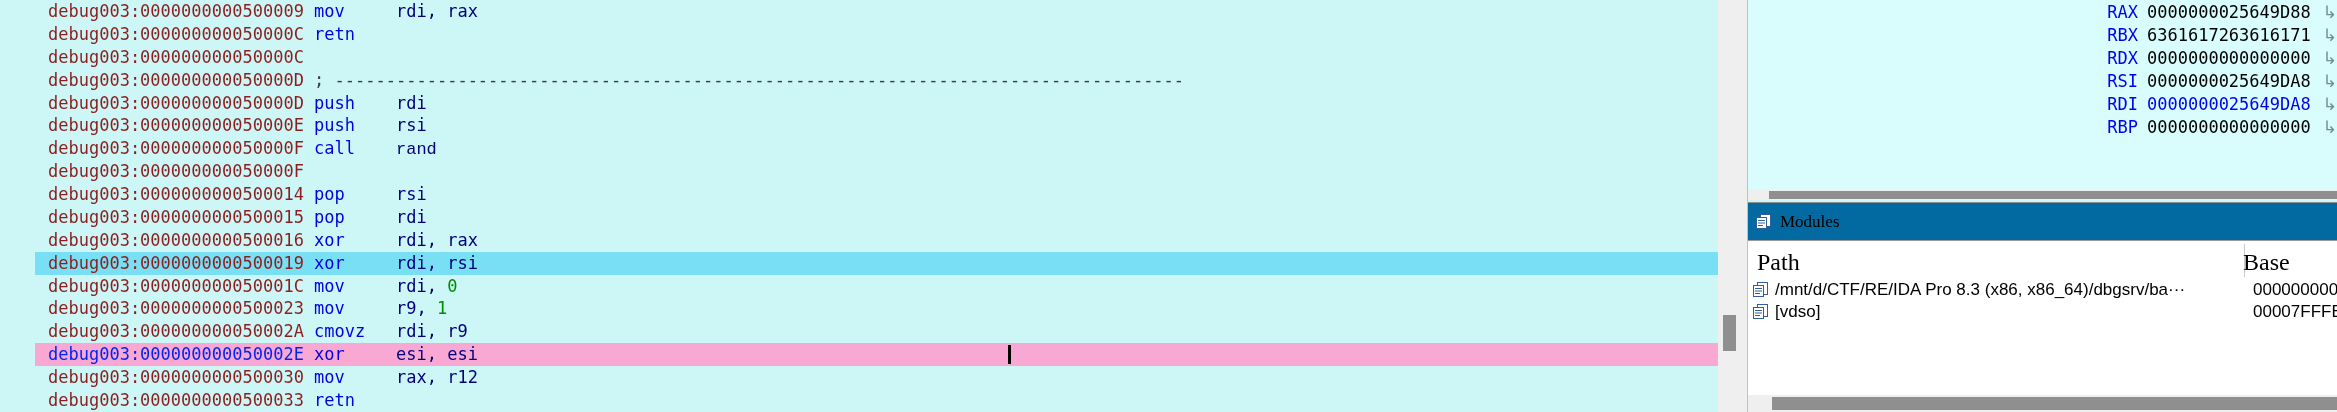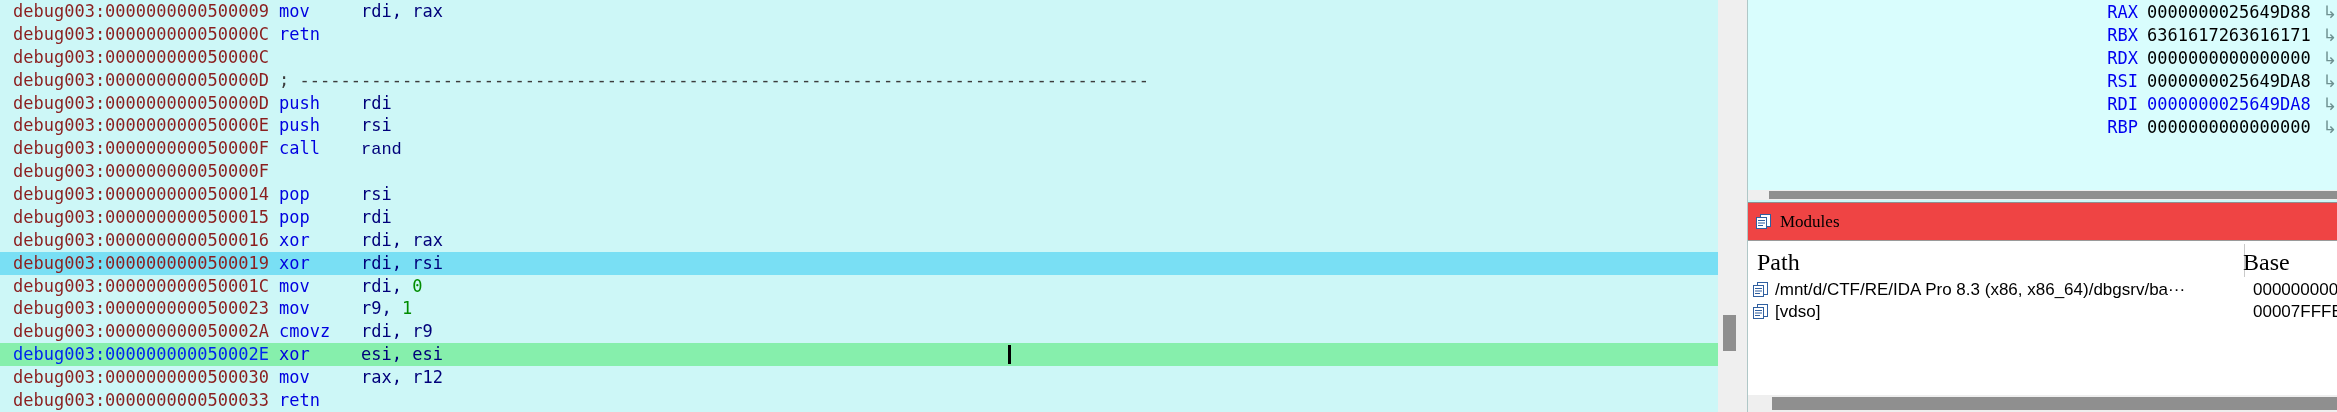--- a/index.html
+++ b/index.html
@@ -2,24 +2,24 @@
 <html><head>
 <meta charset="utf-8">
 <style>
   * { margin:0; padding:0; box-sizing:border-box; }
   html,body { width:2337px; height:412px; overflow:hidden; background:#fff; }
   .screen { position:relative; width:2337px; height:412px;
             font-family:"DejaVu Sans Mono", monospace; background:#CDF7F7; }
 
   
   .disasm { position:absolute; left:0; top:0; width:1718px; height:412px;
-            background:#CDF7F7; font-size:17px; overflow:hidden; }
+            background:#CDF7F7; font-size:17px; overflow:hidden;padding-left:35px; }
   .dline { height:22.89px; line-height:22.89px; white-space:pre; padding-left:13px; }
   .dline.selection { background:#79DFF4; }
-  .dline.current   { background:#86efac; }
+  .dline.current   { background:#f9a8d4; }
   .addr { color:#8B1F1F; }
   .addr.cur { color:#0026EE; }
   .mnem { color:#0000E0; }
   .op-reg { color:#00007A; }
   .op-num { color:#008C00; }
   .op-name { color:#00007A;font-family:Liberation Mono, monospace; }
   .comment { color:#3C3C3C; }
   .caret { position:absolute; left:1008px; top:345px; width:3px; height:19px; background:#000; }
 
   
@@ -40,21 +40,21 @@
   .rseg { color:#8B8B00; margin-left:16px; }
   .rcolon { color:#1a1a1a; }
   .runk { color:#0000F0; }
 
   .regs-hscroll { position:absolute; top:190px; left:0; right:0; height:10px; background:#EFEFEF; }
   .regs-hthumb  { position:absolute; left:21px; top:1px; right:0; height:8px; background:#8F8F8F; }
 
   
   .modules { position:absolute; top:202px; left:0; right:0; bottom:0; background:#FFF;
              border-top:1px solid #8F8F8F; overflow:hidden; }
-  .mod-header { height:38px; background:#ef4444; display:flex; align-items:center;
+  .mod-header { height:38px; background:#0369a1; display:flex; align-items:center;
                 padding-left:7px; border-bottom:1px solid #9A9A9A; }
   .mod-title { margin-left:8px; font-family:"Liberation Serif", serif; font-size:17px; color:#000; }
   .mod-cols { position:relative; height:38px; border-top:1px solid #FFF;
               font-family:"Liberation Serif", serif; font-size:24px; color:#000; }
   .col-path { position:absolute; left:9px;  top:7px; }
   .col-base { position:absolute; left:495px; top:7px; }
   .col-sep  { position:absolute; left:496px; top:2px; width:1px; height:33px; background:#C9C9C9; }
   .mod-rows { position:relative; }
   .mrow { position:relative; height:22px; line-height:22px;
           font-family:Liberation Sans, sans-serif; font-size:17px; color:#000; white-space:pre; }

